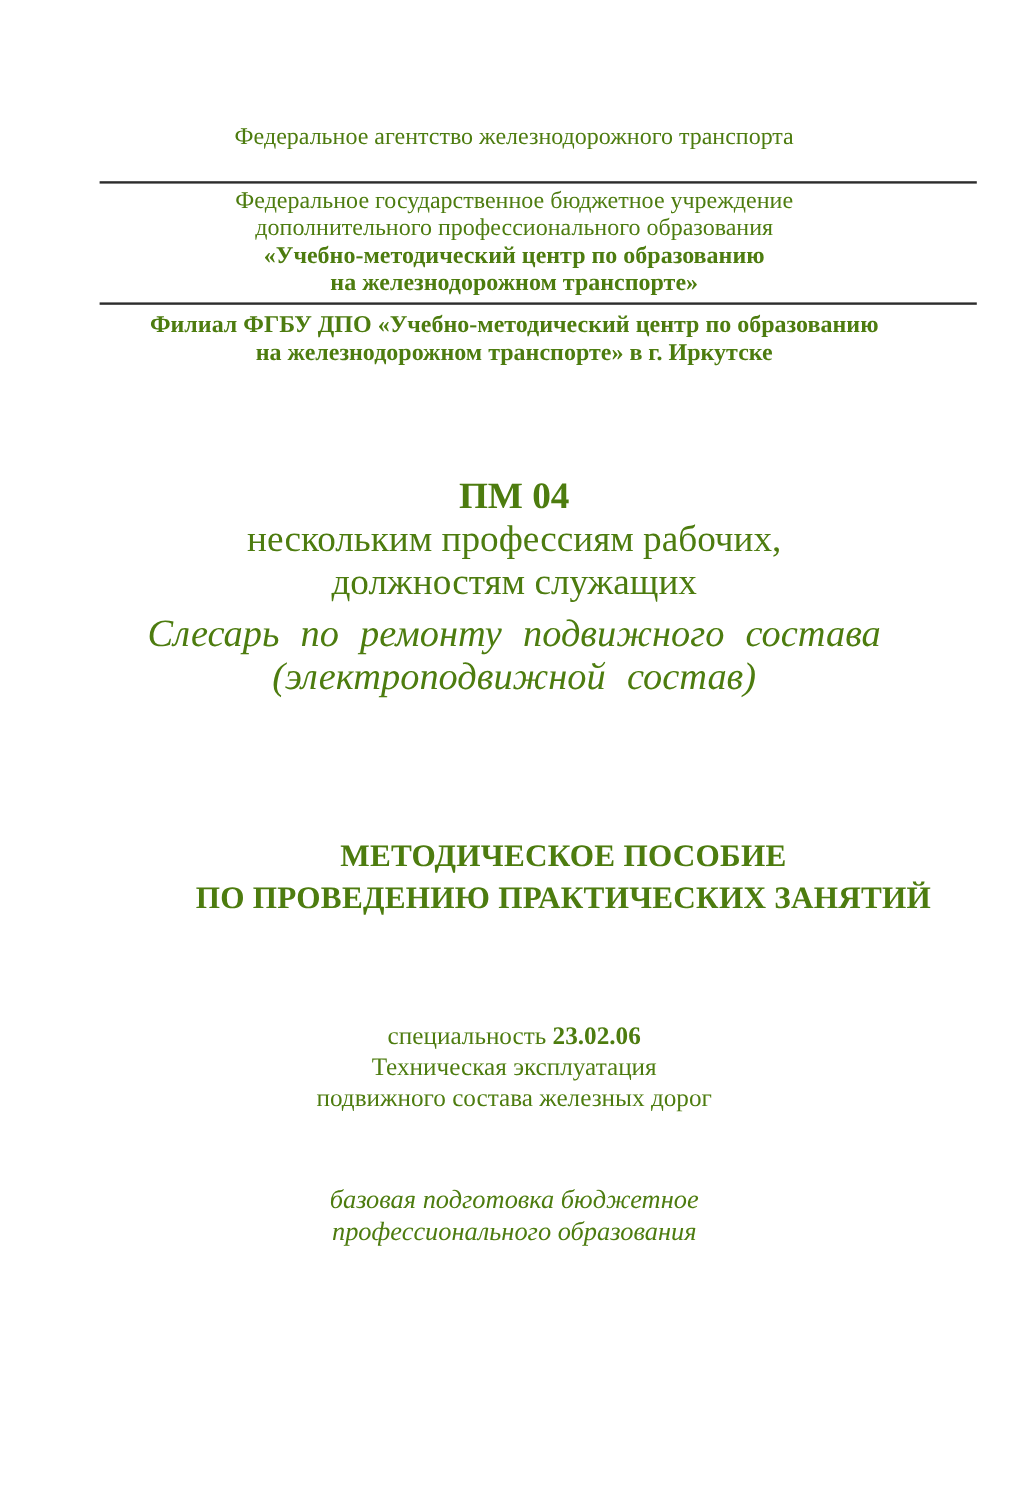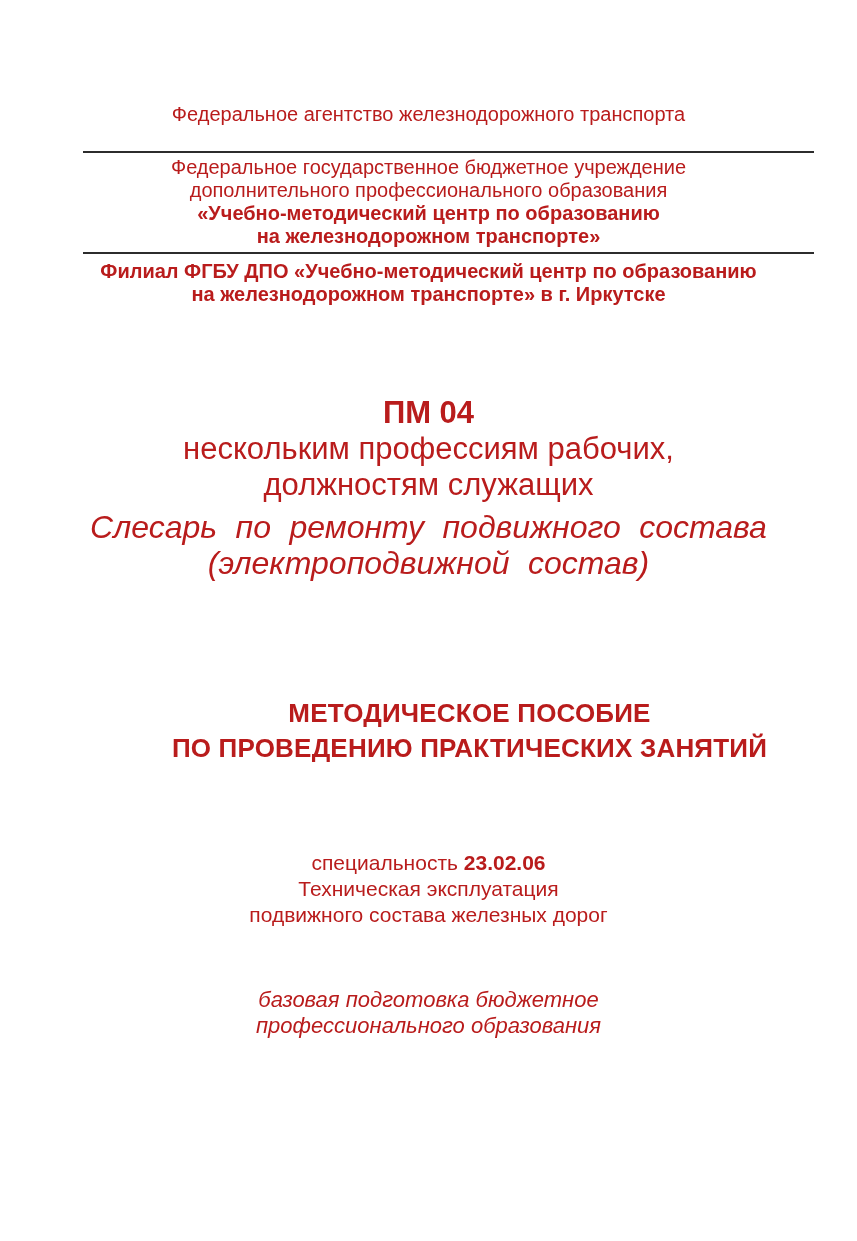--- a/index.html
+++ b/index.html
@@ -5,22 +5,22 @@
   html, body {
     margin: 0;
     padding: 0;
     background: #ffffff;
   }
   .page {
     position: relative;
     width: 857px;
     height: 1075px;
     background: #ffffff;
-    font-family: Liberation Sans, sans-serif;
-    color: #b91c1c;
+    font-family: Liberation Serif, serif;
+    color: #4d7c0f;
     overflow: hidden;
   }
   .block {
     position: absolute;
     left: 0;
     width: 857px;
     text-align: center;
   }
   .org {
     font-size: 20px;

